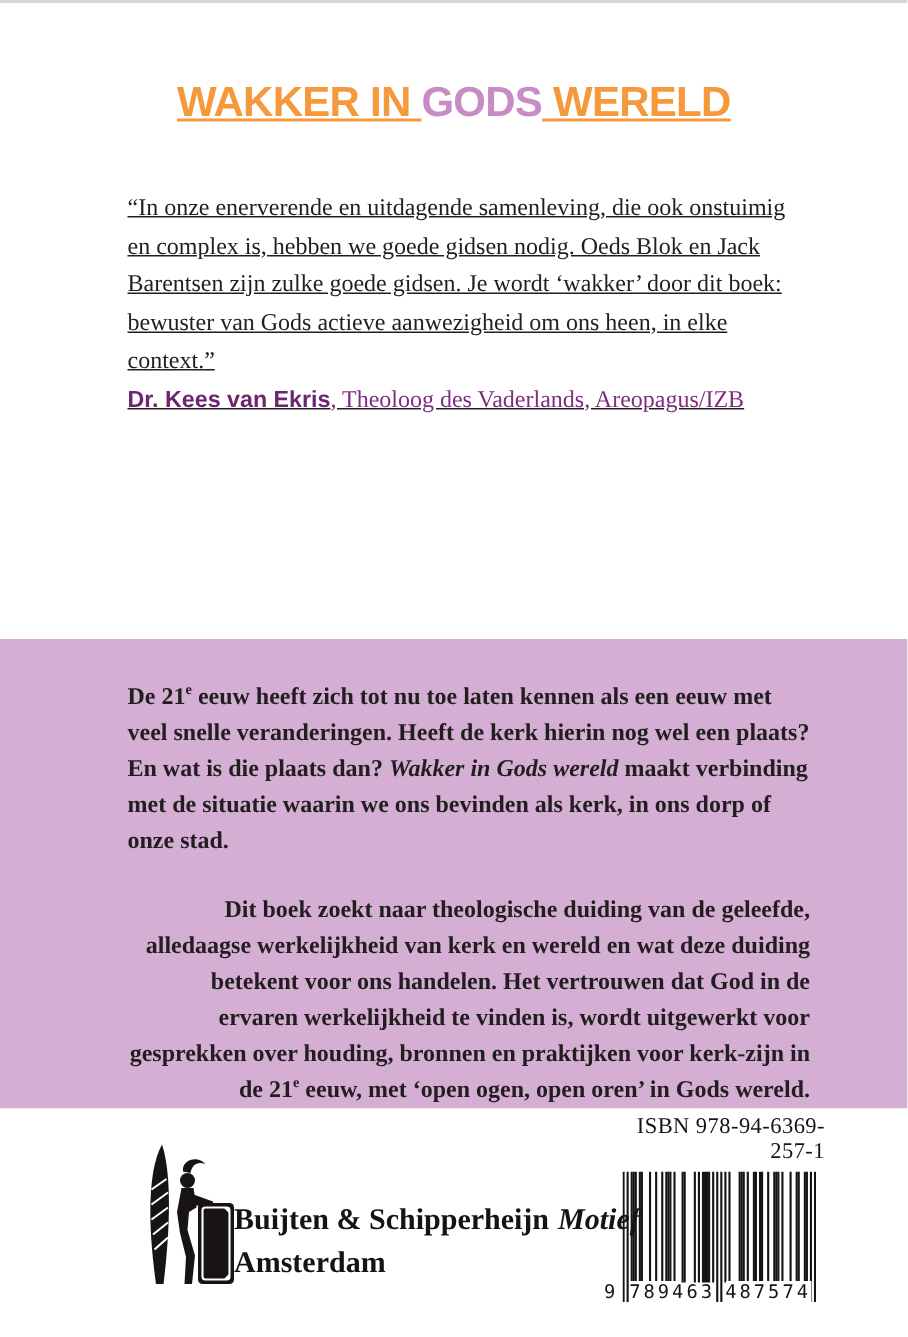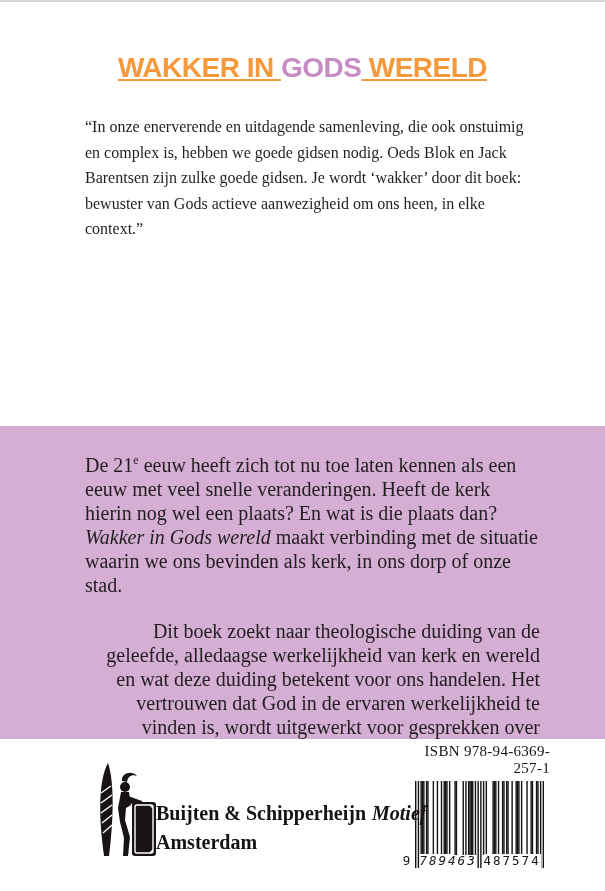--- a/index.html
+++ b/index.html
@@ -19,40 +19,40 @@
     margin:0;text-align:center;
     font-family:"Liberation Sans","DejaVu Sans",sans-serif;
     font-weight:bold;font-size:28px;letter-spacing:-0.5px;
     white-space:nowrap;
   }
   .t-orange{color:var(--orange);text-decoration:underline;}
   .t-purple{color:var(--title-purple);}
 
   
   .quotes{position:absolute;top:110px;left:85px;width:455px;}
-  .quote{margin:4px 0 21px 0;}
+  .quote{margin:16px 0 21px 0;text-decoration:underline;}
   .quote-text{margin:0;font-size:16px;line-height:25.5px;}
   .quote-attr{margin:0;font-size:16px;line-height:25.5px;}
   .attr-name{
     font-family:"Liberation Sans","DejaVu Sans",sans-serif;
     font-weight:bold;font-size:15.5px;
     color:var(--attr-name-purple);
   }
   .attr-role{color:var(--attr-role-purple);}
 
   
   .purple-band{
     position:absolute;top:426px;left:0;
     width:605px;height:313px;
     background:var(--band-purple);
     box-sizing:border-box;
     padding:27px 60px 10px 85px;
     overflow:hidden;
   }
-  .desc{margin:0;font-size:20px;line-height:24px;width:455px;}
+  .desc{margin:0;font-size:16px;line-height:24px;width:455px;font-weight:bold;}
   .desc + .desc{margin-top:22px;text-align:right;}
   .desc sup{font-size:60%;vertical-align:super;line-height:0;}
   .desc i{font-style:italic;}
 
   
   .footer{position:absolute;top:739px;left:0;width:605px;height:152px;background:#fff;}
   .logo-mark{position:absolute;left:92px;top:22px;width:64px;height:98px;}
   .pub-text{
     position:absolute;left:156px;top:60px;
     font-family:"Liberation Serif","DejaVu Serif",serif;
@@ -67,34 +67,35 @@
   }
   .bars-wrap{position:relative;width:129px;height:98px;margin:4px auto 0;}
   #barcode-svg{position:absolute;left:0;top:0;fill:#181415;}
   .bc-digit{
     position:absolute;
     font-family:"DejaVu Sans Mono",monospace;
     font-size:12.5px;color:#181415;background:#ffffff;
     letter-spacing:2px;text-align:center;top:73px;height:14px;line-height:14px;
   }
   .bc-first{left:-14px;width:12px;letter-spacing:0;background:transparent;}
-  .bc-g1{left:5px;width:34px;font-style:italic;}
+  .bc-g1{left:5px;width:34px;}
   .bc-g2{left:69px;width:57px;}
 </style>
 </head>
 <body>
 
 <div class="page">
   <div class="top-edge"></div>
 
   <h1 class="title"><span class="t-orange">WAKKER IN </span><span class="t-purple">GODS</span><span class="t-orange"> WERELD</span></h1>
 
   <section class="quotes">
     <div class="quote">
       <p class="quote-text">“In onze enerverende en uitdagende samenleving, die ook onstuimig en complex is, hebben we goede gidsen nodig. Oeds Blok en Jack Barentsen zijn zulke goede gidsen. Je wordt ‘wakker’ door dit boek: bewuster van Gods actieve aanwezigheid om ons heen, in elke context.”</p>
+      <p class="quote-attr"><span class="attr-name">Dr. Kees van Ekris</span><span class="attr-role">, Theoloog des Vaderlands, Areopagus/IZB</span></p>
     </div>
     <div class="quote">
     </div>
   </section>
 
   <section class="purple-band">
     <p class="desc"><span>De 21</span><sup>e</sup><span> eeuw heeft zich tot nu toe laten kennen als een eeuw met veel snelle veranderingen. Heeft de kerk hierin nog wel een plaats? En wat is die plaats dan? </span><i>Wakker in Gods wereld</i><span> maakt verbinding met de situatie waarin we ons bevinden als kerk, in ons dorp of onze stad.</span></p>
     <p class="desc"><span>Dit boek zoekt naar theologische duiding van de geleefde, alledaagse werkelijkheid van kerk en wereld en wat deze duiding betekent voor ons handelen. Het vertrouwen dat God in de ervaren werkelijkheid te vinden is, wordt uitgewerkt voor gesprekken over houding, bronnen en praktijken voor kerk-zijn in de 21</span><sup>e</sup><span> eeuw, met ‘open ogen, open oren’ in Gods wereld.</span></p>
   </section>
 

